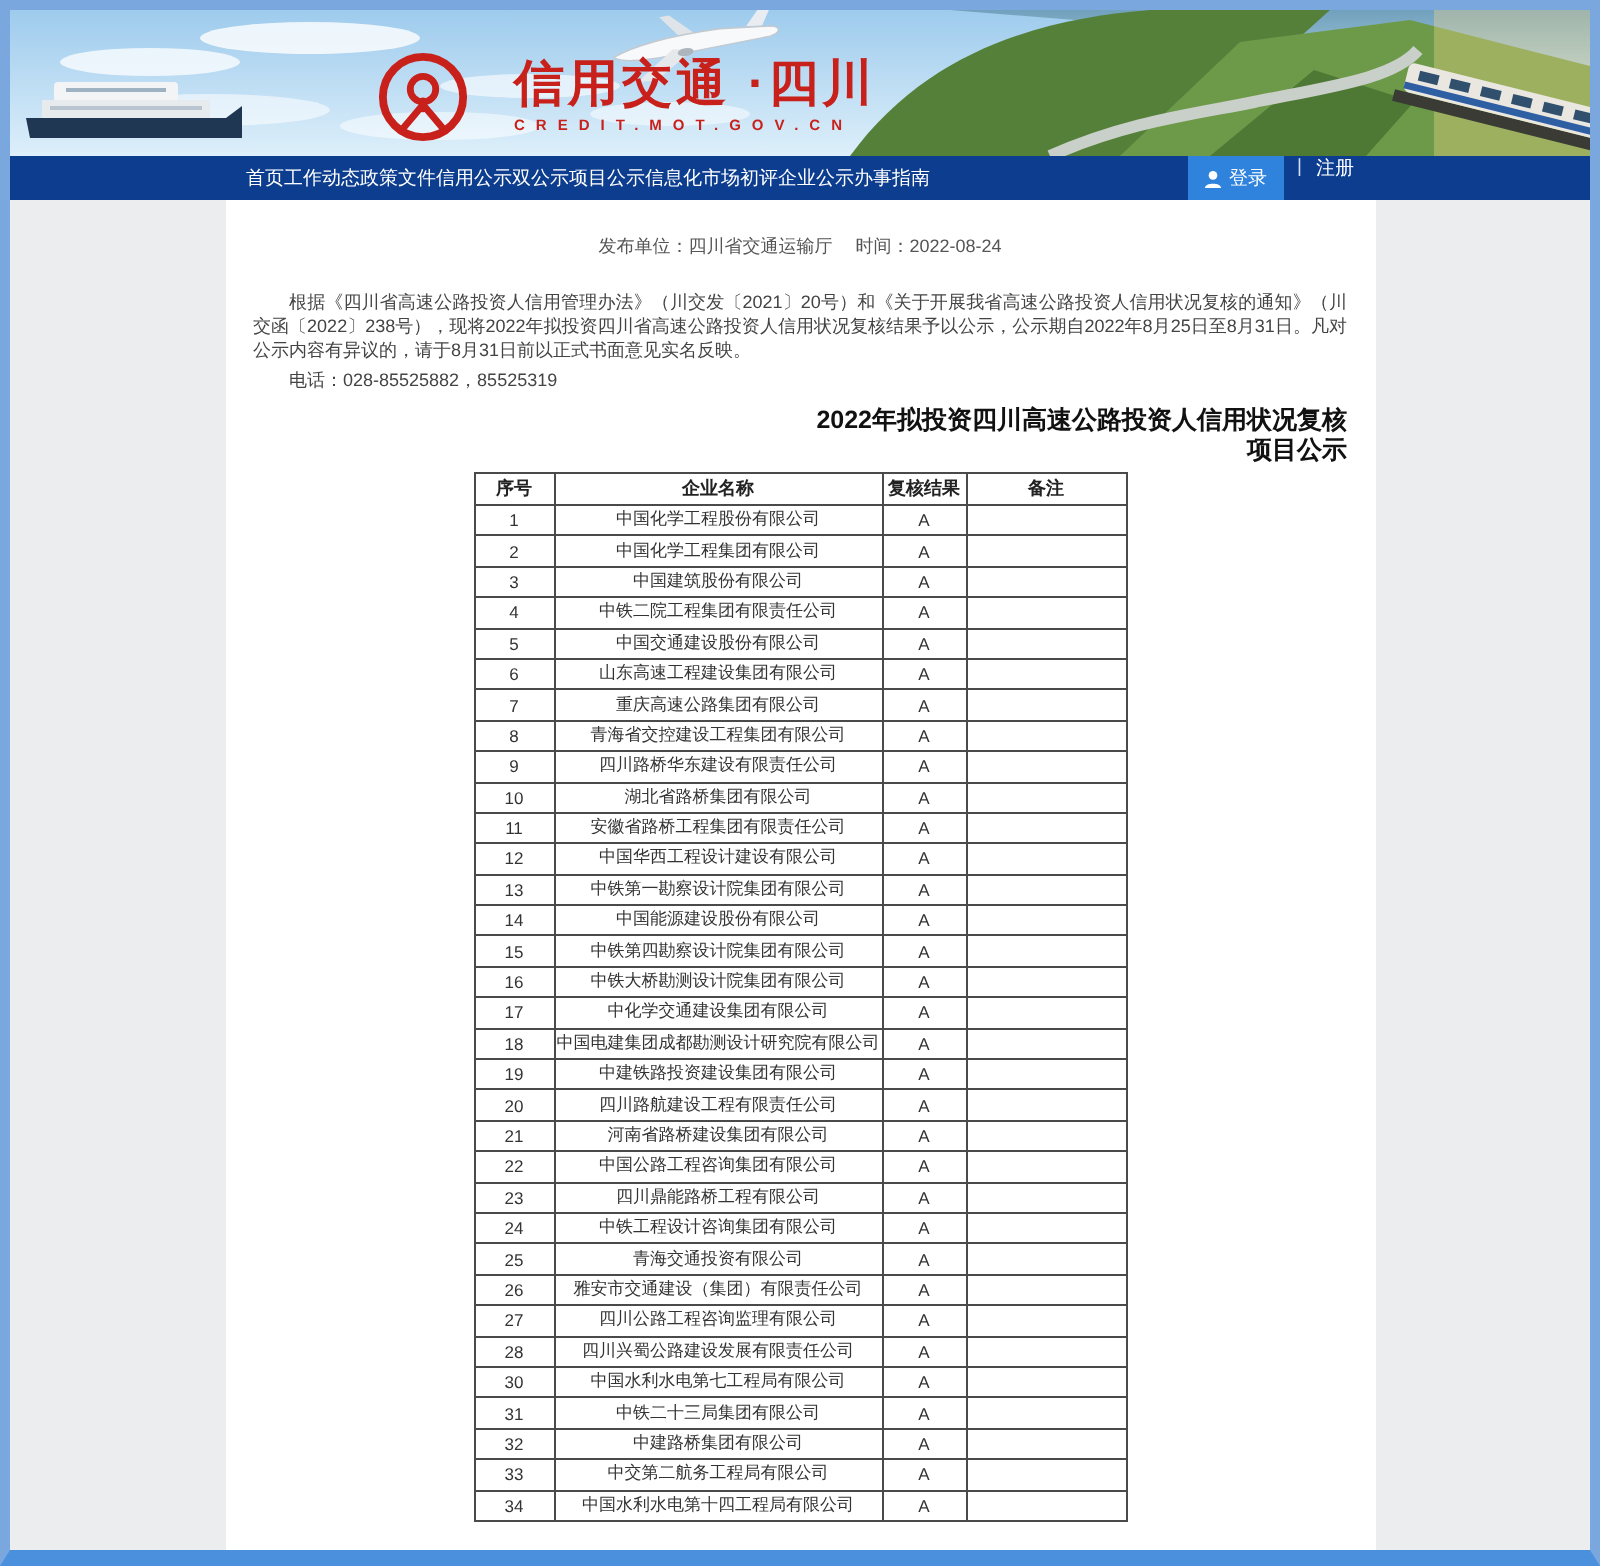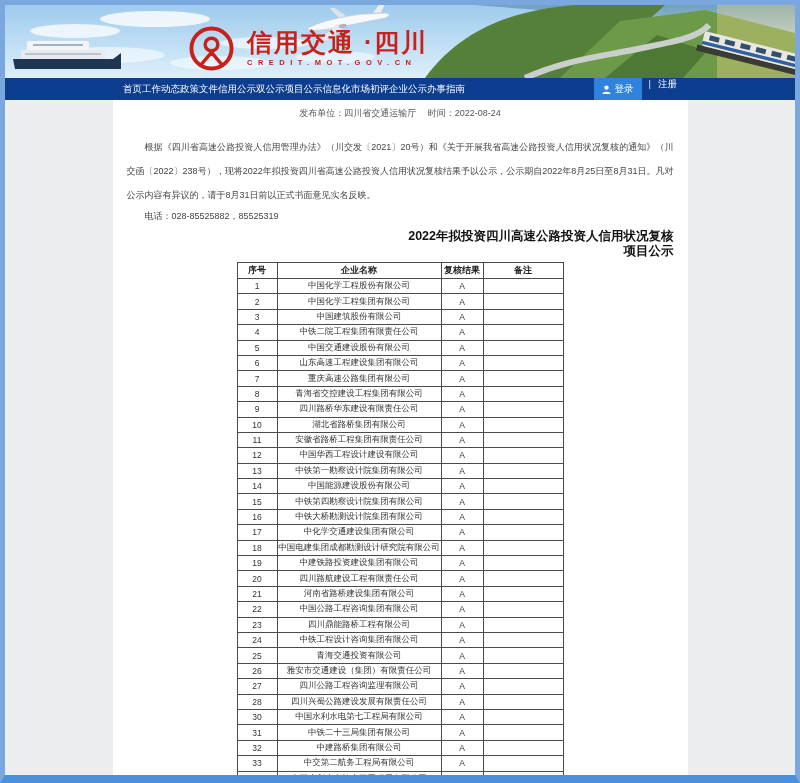--- a/index.html
+++ b/index.html
@@ -15,40 +15,40 @@
   body{
     font-family:"Liberation Sans","DejaVu Sans",sans-serif;
     background:var(--page-gray);
     border:5px solid var(--frame-blue);
     border-bottom:8px solid var(--bottom-blue);
     display:flex;flex-direction:column;
   }
   
   .banner{position:relative;height:73px;flex:0 0 auto;overflow:hidden;background:#bcdcf2;}
   .banner svg.scene{position:absolute;inset:0;width:100%;height:100%;display:block;}
-  .logo{position:absolute;left:183px;top:20px;display:flex;align-items:center;gap:12px;}
+  .logo{position:absolute;left:183px;top:20px;display:flex;align-items:center;gap:22px;}
   .emblem{width:47px;height:47px;flex:0 0 auto;}
   .logo-text{display:flex;flex-direction:column;line-height:1;}
   .logo-title{font-size:25px;font-weight:bold;color:var(--brand-red);letter-spacing:2px;white-space:nowrap;}
   .logo-sub{font-size:7.5px;font-weight:bold;color:var(--brand-red);letter-spacing:5.5px;margin-top:4px;white-space:nowrap;}
   
   .nav{height:22px;flex:0 0 auto;background:var(--nav-blue);display:flex;align-items:center;
        padding:0 118px 0 118px;color:#fff;font-size:9.5px;}
   .nav-items{display:flex;white-space:nowrap;}
   .nav-item{cursor:pointer;}
   .nav-right{margin-left:auto;display:flex;align-items:flex-start;gap:7px;}
   .login-btn{background:var(--accent-blue);display:flex;align-items:center;gap:4px;
              padding:3px 8px;height:22px;cursor:pointer;}
   .nav-divider{color:#cfe0f5;}
   .register-link{cursor:pointer;}
   
   .main{flex:1 1 auto;overflow:hidden;display:flex;justify-content:center;background:var(--page-gray);}
-  .content{width:575px;background:#fff;padding:4px 14px 0 14px;overflow:hidden;}
+  .content{width:575px;background:#fff;padding:14px 14px 0 14px;overflow:hidden;}
   .meta-line{text-align:center;font-size:9px;color:#555;margin-top:3px;}
-  .body-paragraph{margin-top:15px;font-size:9px;color:#444;line-height:24px;text-indent:2em;text-align:justify;}
+  .body-paragraph{margin-top:15px;font-size:9px;color:#444;line-height:12px;text-indent:2em;text-align:justify;}
   .phone-line{font-size:9px;color:#444;line-height:14px;text-indent:2em;margin-top:2px;}
   .doc-title{margin-top:6px;text-align:right;font-size:12.5px;font-weight:bold;color:#111;line-height:14.5px;}
   
   table.result{border-collapse:collapse;table-layout:fixed;width:326px;margin:4px auto 0 auto;}
   table.result th,table.result td{
     border:1px solid #4a4a4a;text-align:center;vertical-align:middle;
     padding:0;white-space:nowrap;overflow:hidden;color:#333;
   }
   table.result th{height:16px;font-size:9px;font-weight:bold;color:#222;}
   table.result td{height:15.4px;font-size:8.5px;}

